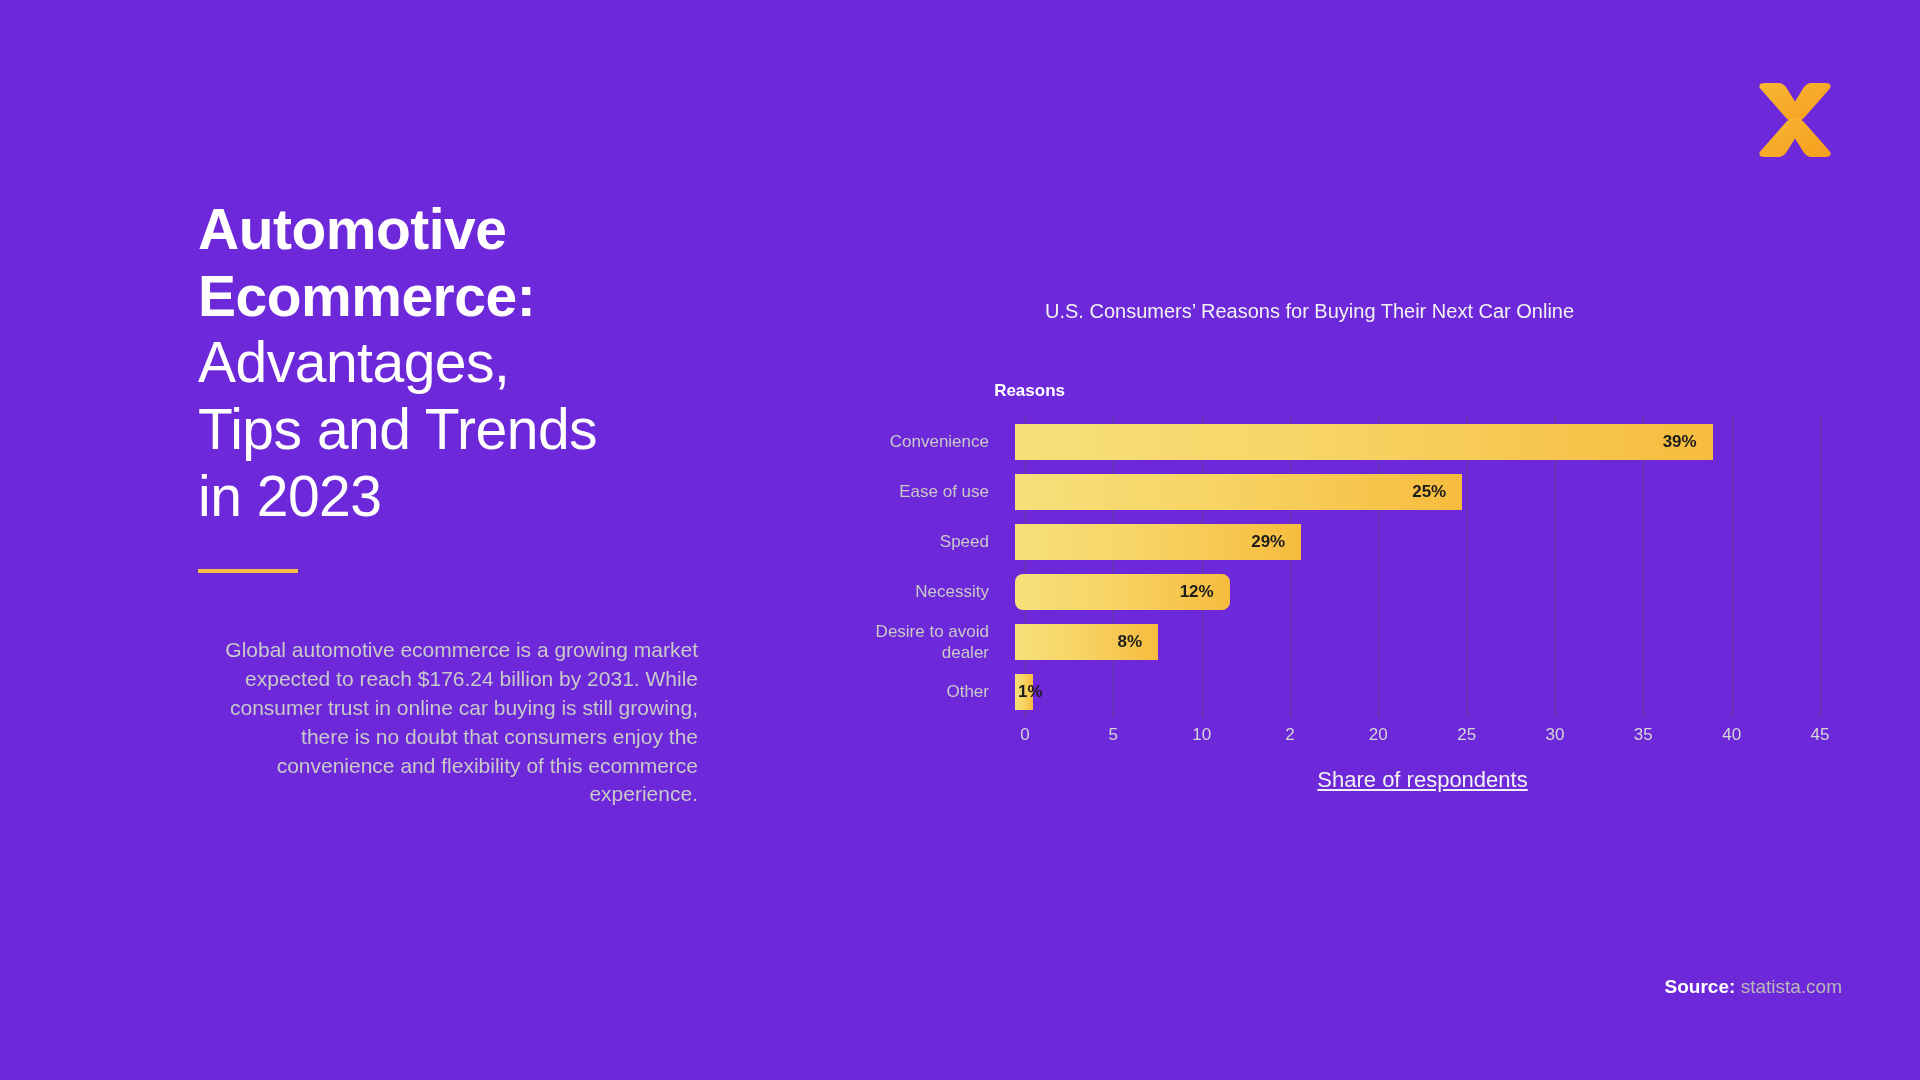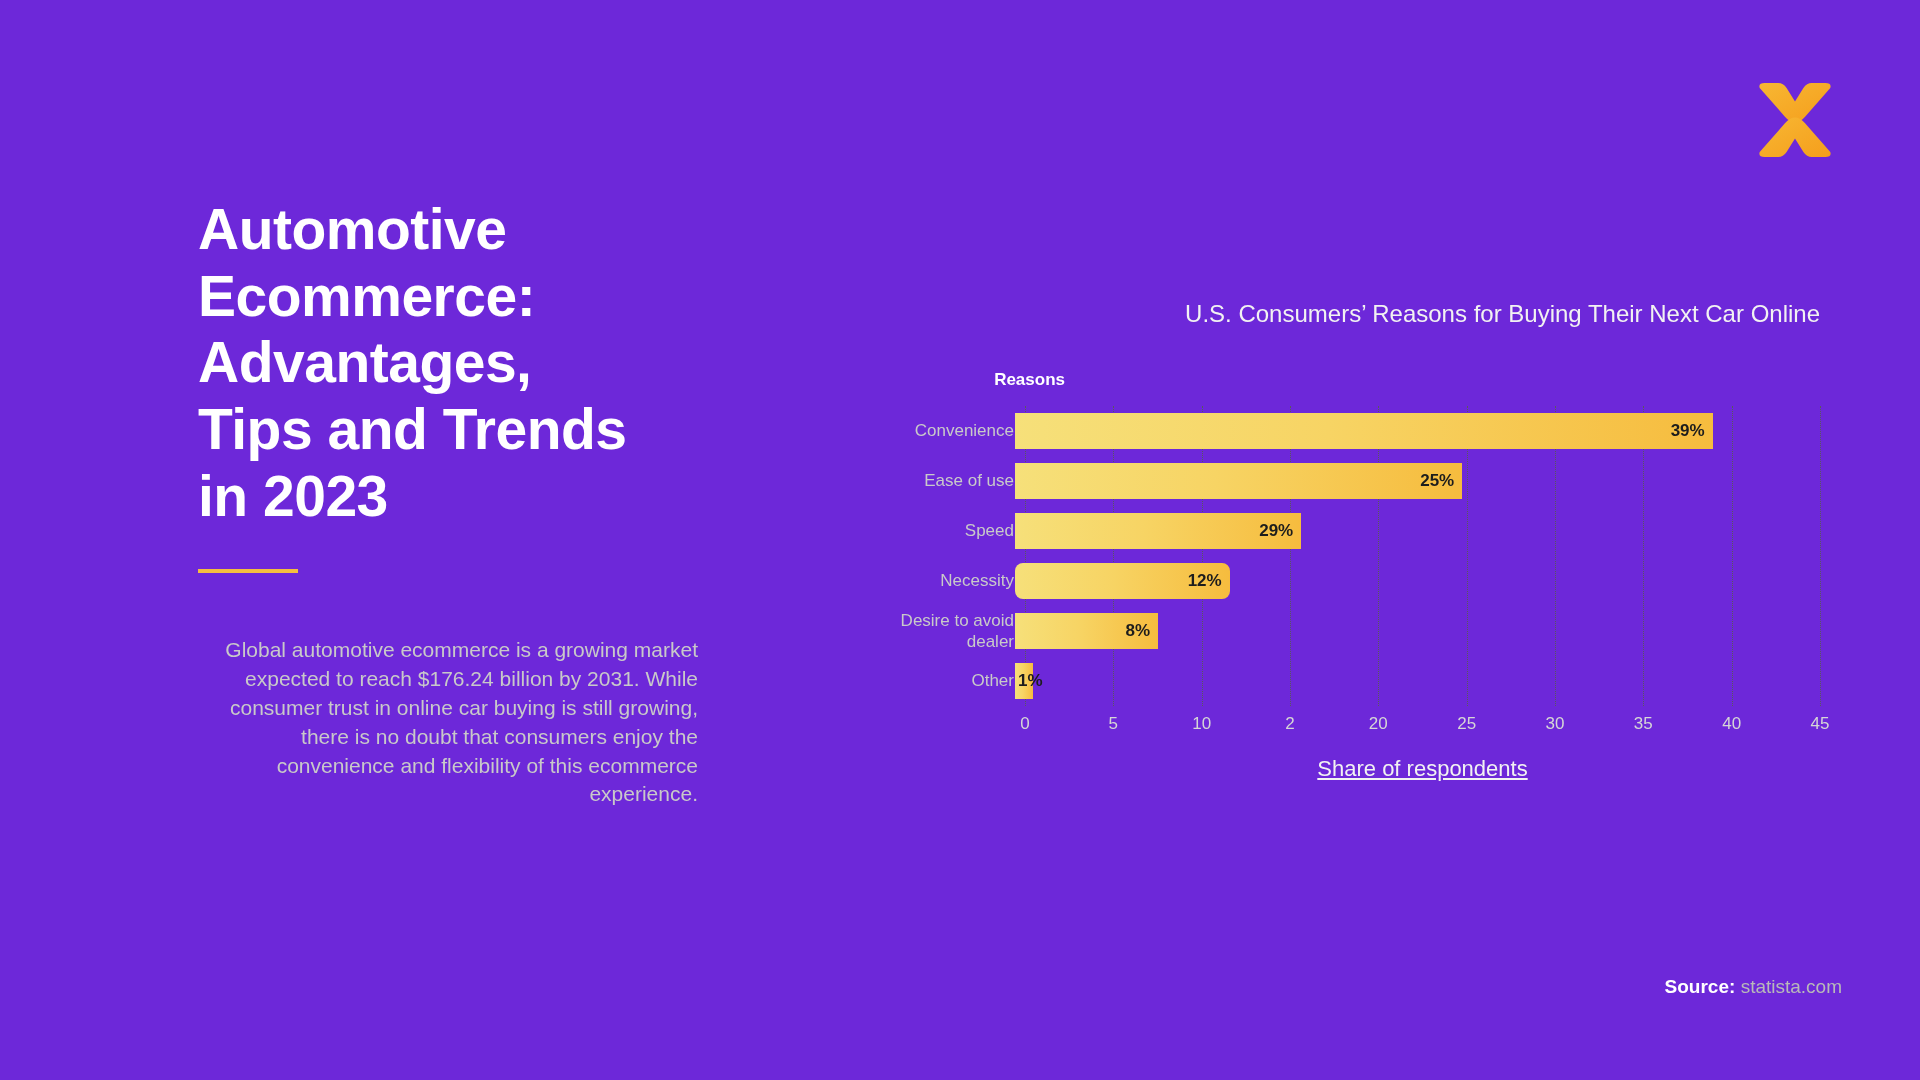--- a/index.html
+++ b/index.html
@@ -28,21 +28,21 @@
     left:198px; top:196px;
     width:500px;
   }
   .title{
     color:#ffffff;
     font-size:57px;
     line-height:1.17;
     letter-spacing:-0.5px;
   }
   .title .b{ font-weight:700; display:block; }
-  .title .l{ font-weight:700; display:block; }
+  .title .l{ font-weight:400; display:block; }
 
   .rule{
     margin-top:40px;
     width:100px; height:4px;
     background:#F5BE3F;
   }
 
   .blurb{
     margin-top:63px;
     color:#c9c9c9;
@@ -54,25 +54,25 @@
   }
 
   
   .chart{
     position:absolute;
     left:860px; top:300px;
     width:960px;
   }
   .chart-title{
     color:#f2f2f2;
-    font-size:24px;
+    font-size:20px;
     font-weight:400;
-    text-align:right;
+    text-align:left;
     margin-left:185px;
-    margin-bottom:42px;
+    margin-bottom:58px;
     white-space:nowrap;
   }
   .axis-head{
     position:relative;
     height:26px;
   }
   .axis-head .reasons{
     position:absolute;
     right:755px;
     top:0;
@@ -102,21 +102,21 @@
 
   .row{
     position:relative;
     height:50px;
     display:flex;
     align-items:center;
   }
   .cat{
     width:155px;
     text-align:right;
-    padding-right:1px;
+    padding-right:26px;
     color:#c9c9c9;
     font-size:17px;
     line-height:1.25;
     flex:none;
   }
   .barwrap{
     position:relative;
     flex:1;
     height:36px;
   }
@@ -125,21 +125,21 @@
     left:0; top:0; bottom:0;
     background:linear-gradient(90deg,#F6E07A 0%,#F7D464 45%,#F6BC3E 100%);
     display:flex;
     align-items:center;
     justify-content:flex-end;
   }
   .bar .val{
     color:#1d1d1d;
     font-size:17px;
     font-weight:700;
-    padding-right:8px;
+    padding-right:16px;
     white-space:nowrap;
   }
   .bar.tiny{ justify-content:flex-start; }
   .bar.tiny .val{ padding-right:0; padding-left:3px; }
 
   
   .xaxis{
     position:relative;
     margin-left:165px;
     height:34px;

